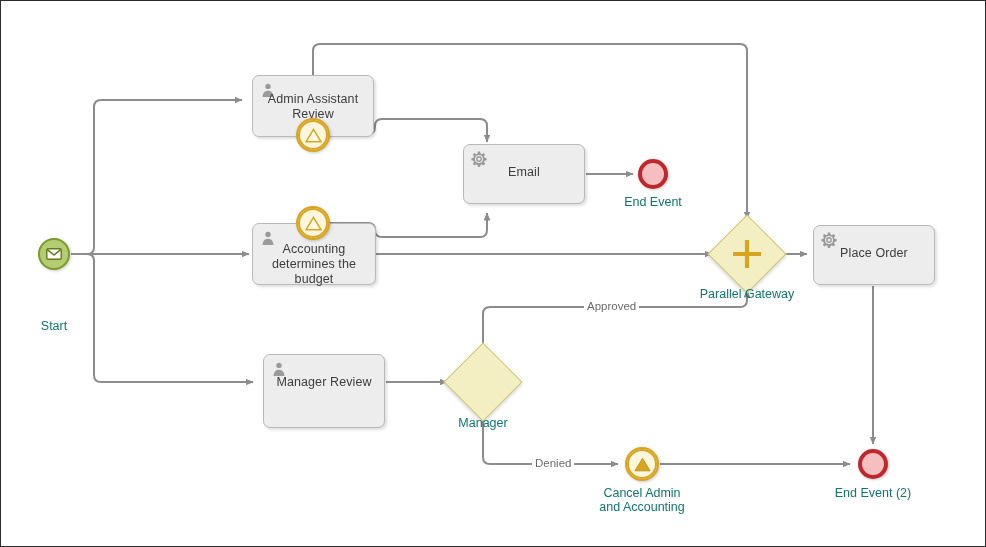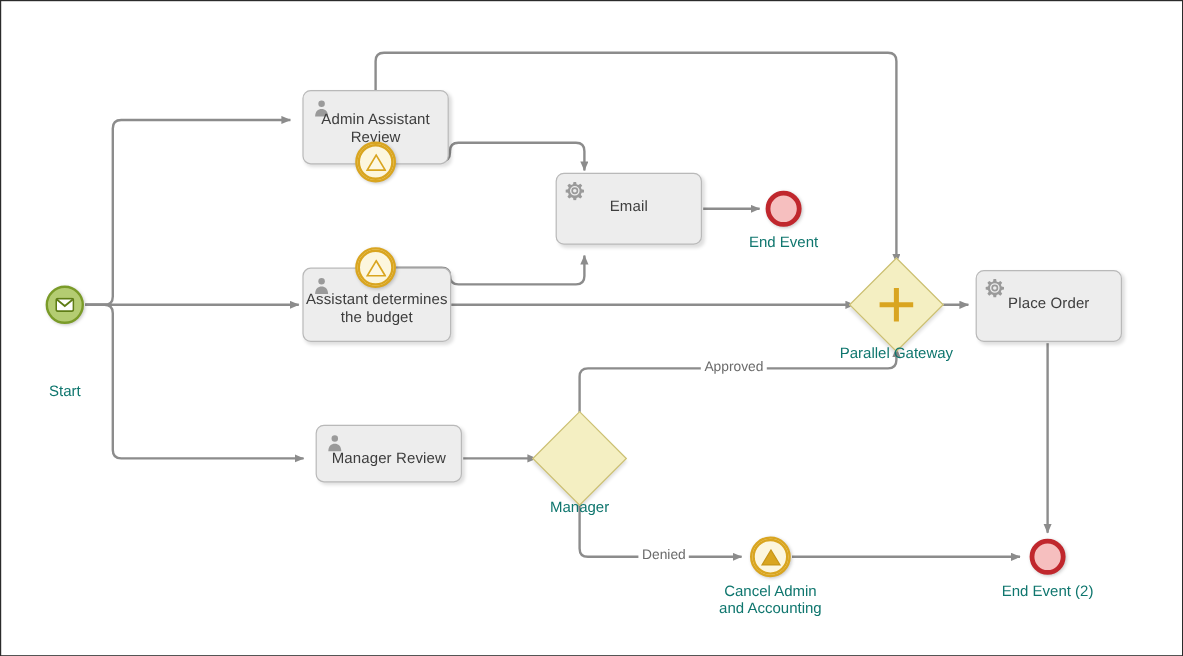--- a/index.html
+++ b/index.html
@@ -186,33 +186,33 @@
         <path d="M8.5,1.3 L16,13.8 L1,13.8 Z" fill="#fdf8e3" stroke="#d9a520" stroke-width="1.4"></path>
       </svg>
     </div>
   </div>
 
   <div class="node task" style="left:251px; top:222px; width:124px; height:62px;">
     <svg class="task-icon" viewBox="0 0 16 16">
       <circle cx="8" cy="4.4" r="2.7" fill="#9a9a9a"></circle>
       <path d="M2.6,15 C2.6,10.8 5.1,8.8 8,8.8 C10.9,8.8 13.4,10.8 13.4,15 Z" fill="#9a9a9a"></path>
     </svg>
-    <div class="task-label" style="top:18px;">Assistant
+    <div class="task-label" style="top:18px;">Accounting
 determines the
 budget</div>
   </div>
   <div class="node evt esc-evt" style="left:295px; top:205px;">
     <div class="inner-ring">
       <svg width="17" height="15" viewBox="0 0 17 15">
         <path d="M8.5,1.3 L16,13.8 L1,13.8 Z" fill="#fdf8e3" stroke="#d9a520" stroke-width="1.4"></path>
       </svg>
     </div>
   </div>
 
-  <div class="node task" style="left:262px; top:353px; width:122px; height:48px;">
+  <div class="node task" style="left:262px; top:353px; width:122px; height:74px;">
     <svg class="task-icon" viewBox="0 0 16 16">
       <circle cx="8" cy="4.4" r="2.7" fill="#9a9a9a"></circle>
       <path d="M2.6,15 C2.6,10.8 5.1,8.8 8,8.8 C10.9,8.8 13.4,10.8 13.4,15 Z" fill="#9a9a9a"></path>
     </svg>
     <div class="task-label" style="top:20px;">Manager Review</div>
   </div>
 
   <div class="node task" style="left:462px; top:143px; width:122px; height:60px;">
     <svg class="task-icon" viewBox="0 0 16 16">
       <path fill="#9a9a9a" d="M8,5.1 A2.9,2.9 0 1,0 8,10.9 A2.9,2.9 0 1,0 8,5.1 Z M8,6.5 A1.5,1.5 0 1,1 8,9.5 A1.5,1.5 0 1,1 8,6.5 Z"></path>

